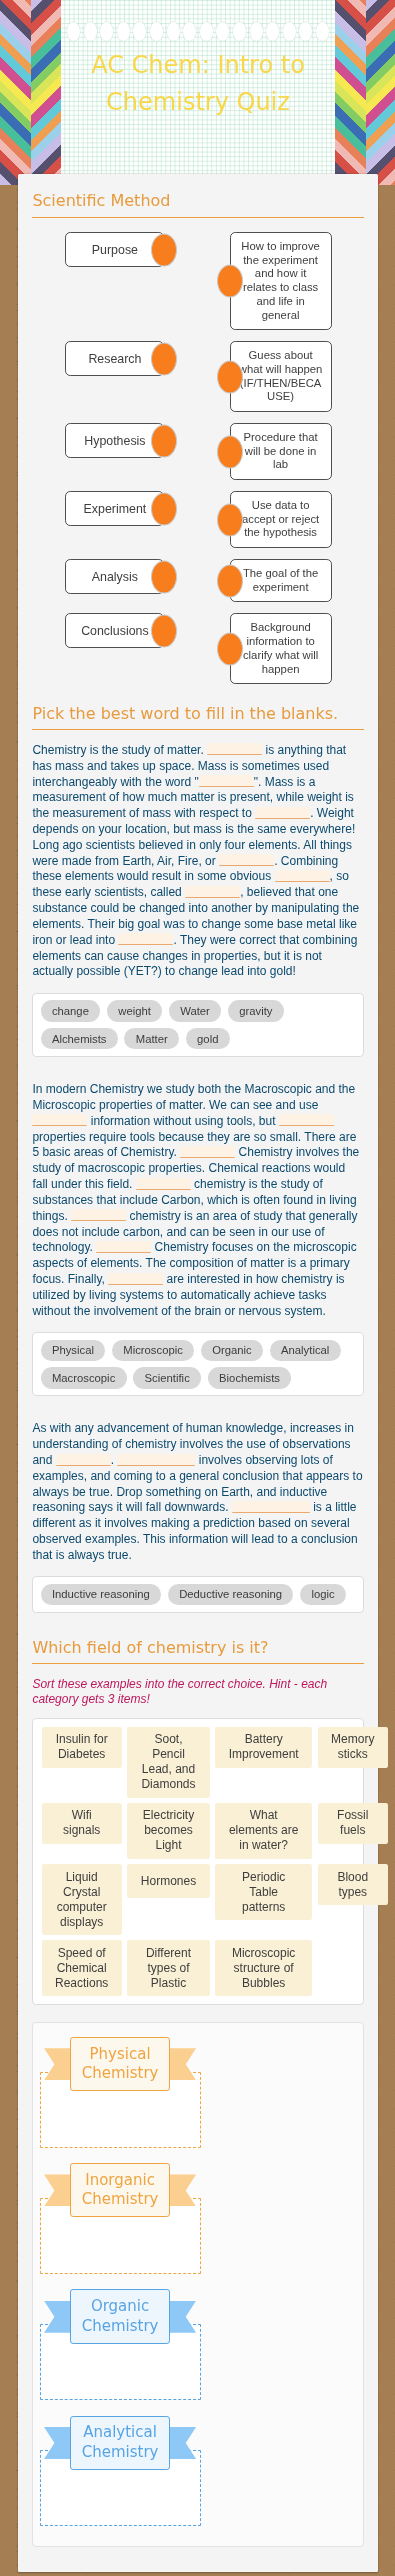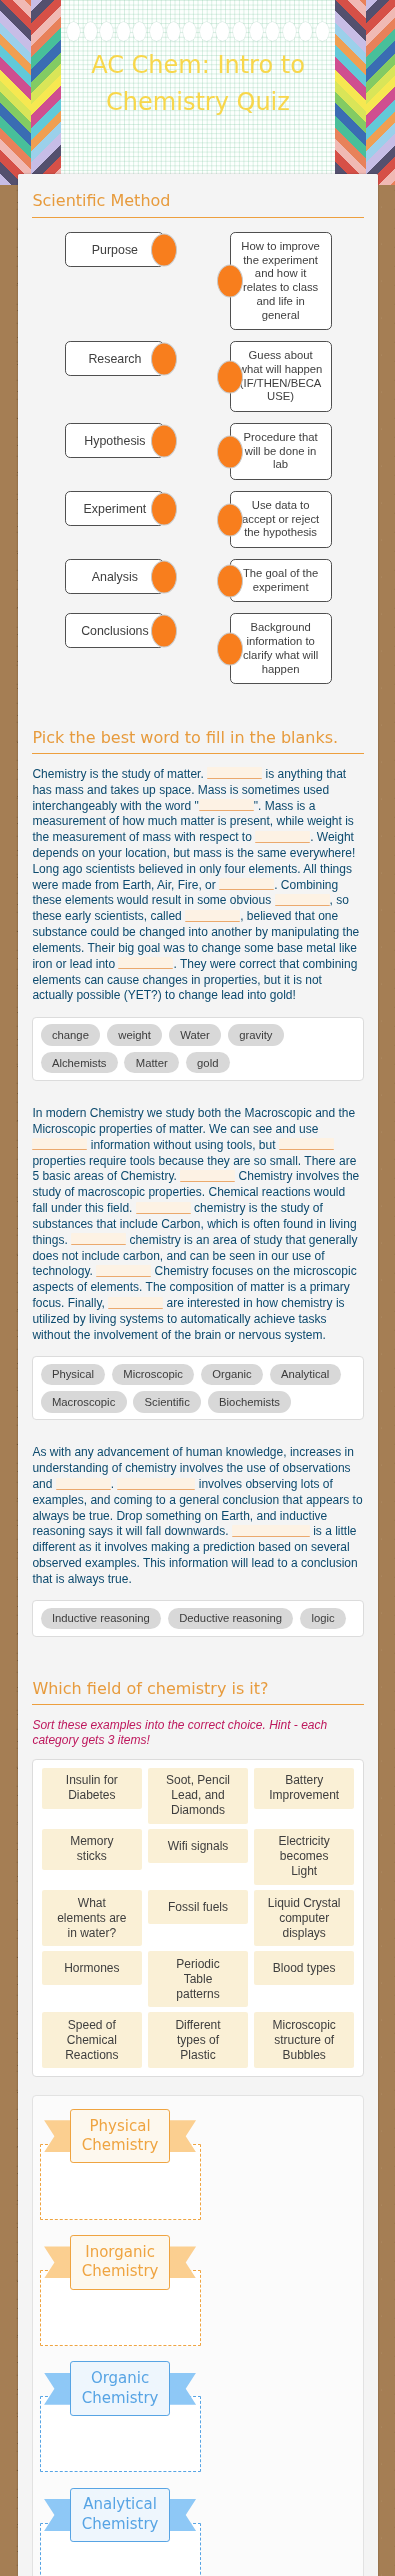--- a/index.html
+++ b/index.html
@@ -55,21 +55,21 @@
   }
 
   
   .card {
     position: relative; z-index: 3;
     width: 360px; margin: -11.3px auto 17.5px;
     background: #f4f4f4; border-radius: 1.5px;
     box-shadow: 0 0.5px 2.1px rgba(0,0,0,.3);
     padding: 17.5px 14.4px 25px;
   }
-  section { margin-top: 42px; }
+  section { margin-top: 18px; }
   section:first-child { margin-top: 0; }
   .sec-h { font-family: cursive, "DejaVu Sans", sans-serif; font-weight: normal;
     color: #e79b3d; font-size: 16px; line-height: 1.2; }
   .rule { border-top: 1px solid #ed9f3e; margin: 6.2px 0 12.4px; }
   .instr { font-size: 12px; color: #be185d; line-height: 1.3; margin-bottom: 10.3px; font-style: italic; }
 
   
   .match-grid { display: grid; grid-template-columns: 99px 102px;
     justify-content: space-between; padding: 2.1px 32px 2.1px 33px; row-gap: 11.3px;
     align-items: start; }
@@ -92,21 +92,21 @@
     vertical-align: -1.5px; }
   .blank.wide { width: 78px; }
   .bank { background: #fff; border: 0.5px solid #dcdcdc; border-radius: 4.1px;
     padding: 6.7px 7.2px; display: flex; flex-wrap: wrap; gap: 6.7px;
     margin: 2.1px 0 25px; }
   .chip { background: #d8d8d8; border-radius: 12.4px; padding: 4.6px 11.3px;
     font-size: 11.3px; color: #3c3c3c; white-space: nowrap; }
 
   
   .pool { background: #fff; border: 0.5px solid #dcdcdc; border-radius: 4.1px;
-    padding: 8.2px; display: grid; grid-template-columns: 1fr 1fr 1fr; gap: 5.7px;
+    padding: 8.2px; display: grid; grid-template-columns: 1fr 1fr 1fr 1fr; gap: 5.7px;
     margin-bottom: 17.5px; align-items: start; }
   .pool-item { background: #faf0d6; border-radius: 2.1px; min-height: 34px;
     display: flex; align-items: center; justify-content: center; text-align: center;
     font-size: 12px; color: #3e3e3e; padding: 5.2px 13.4px; line-height: 1.25; }
 
   
   .cat-board { background: #fbfbfb; border: 0.5px solid #e2e2e2; border-radius: 4.1px;
     padding: 13.4px 6.2px 4.1px; display: flex; flex-wrap: wrap;
     justify-content: space-between; }
   .cat { width: 161px; margin-bottom: 15.5px; position: relative; }

